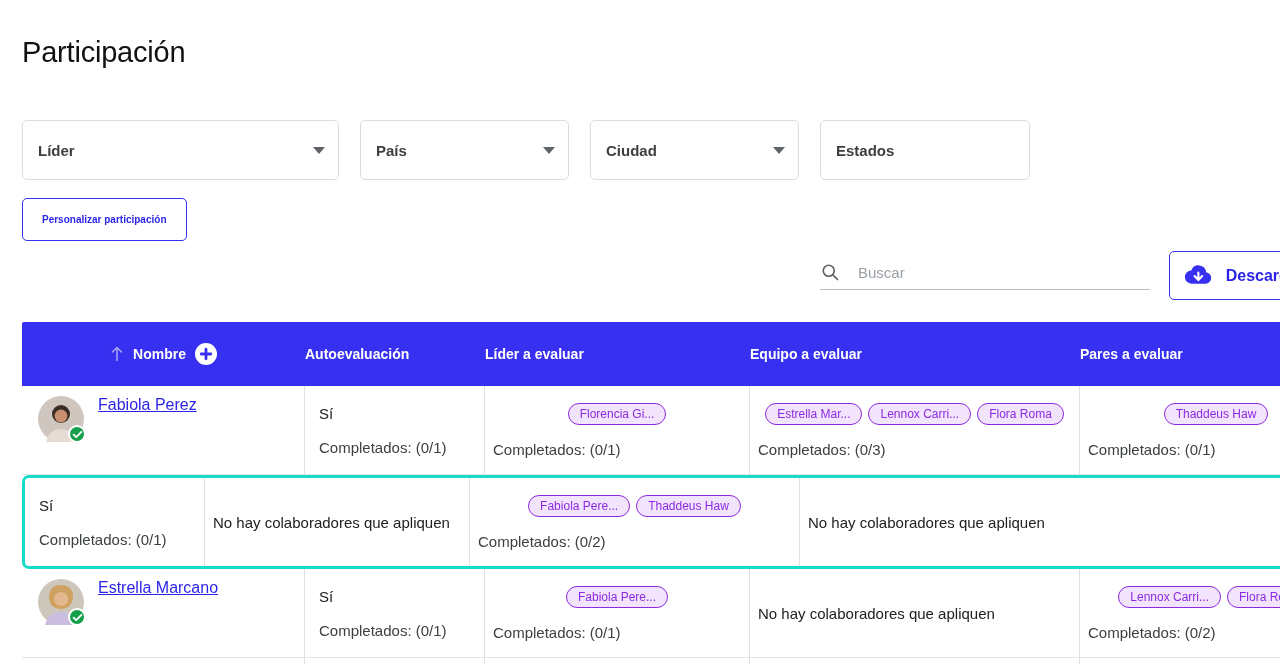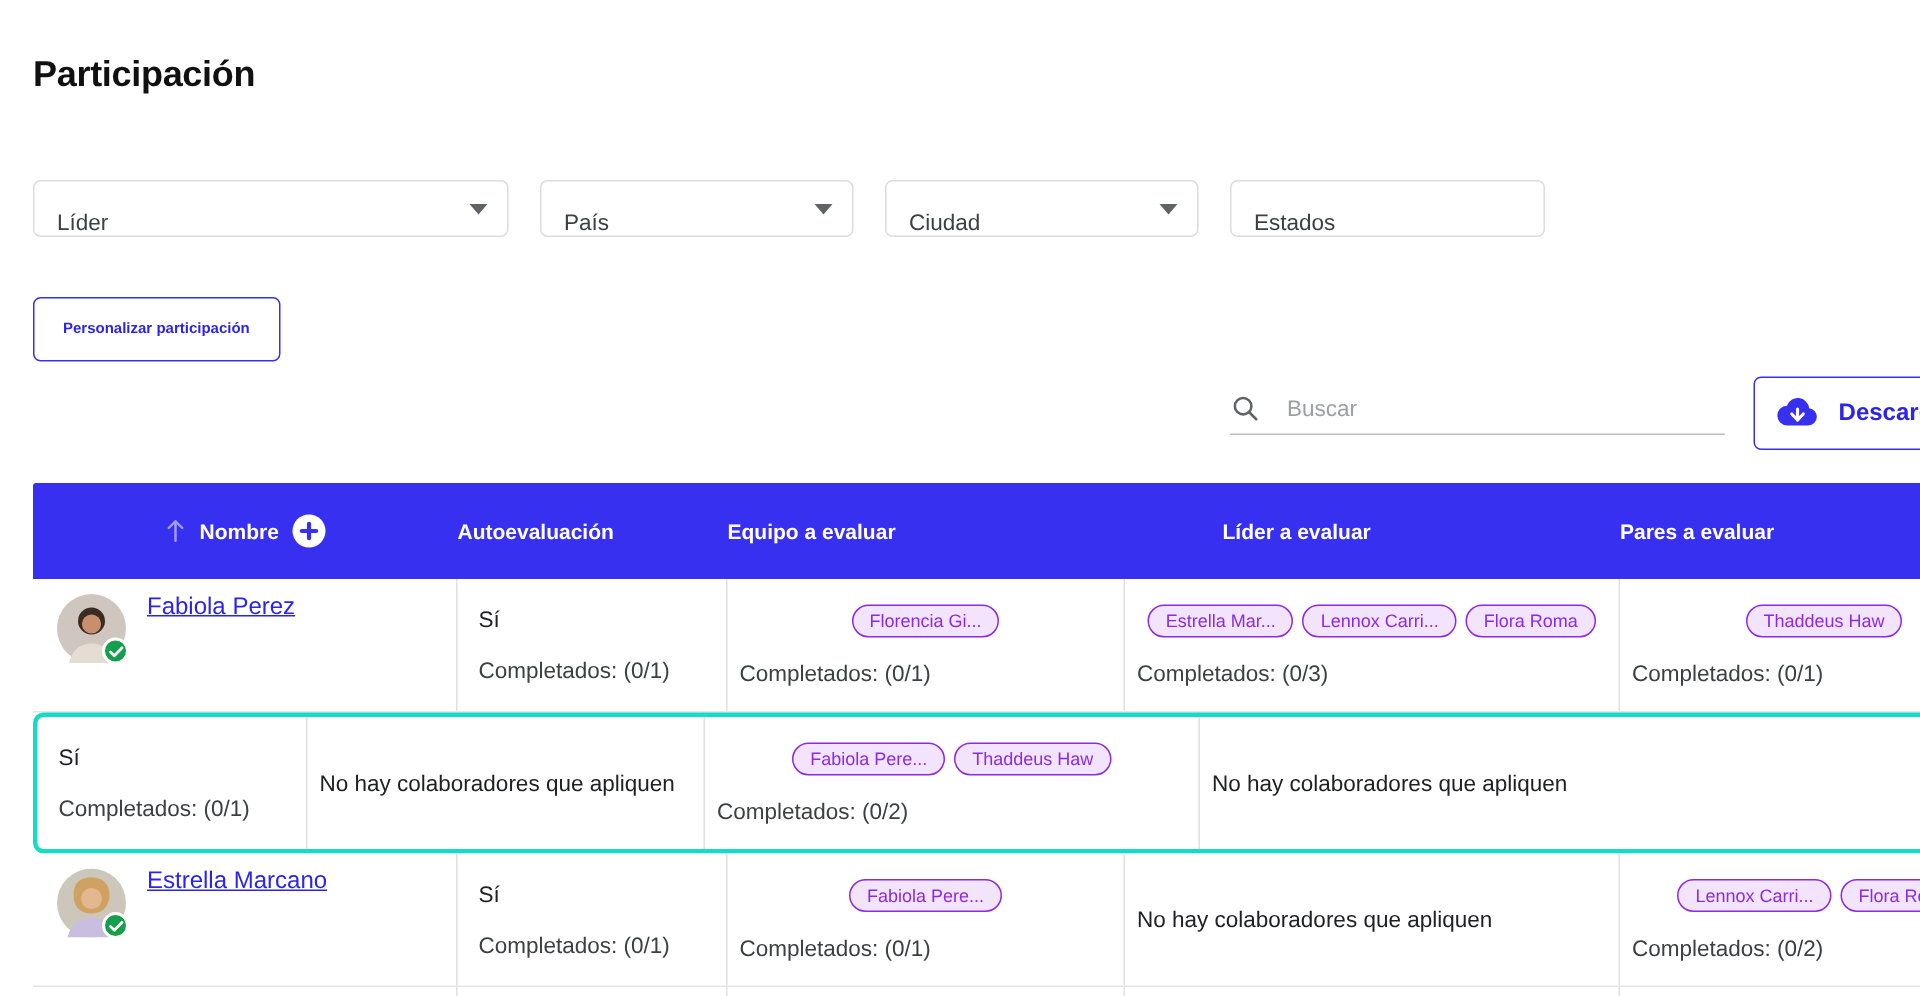--- a/index.html
+++ b/index.html
@@ -8,30 +8,30 @@
     background: #ffffff;
     font-family: "Liberation Sans", sans-serif;
     overflow: hidden;
     color: #202124;
   }
   .page { position: relative; width: 1280px; height: 664px; overflow: hidden; }
 
   
   .page-title {
     position: absolute; left: 22px; top: 36px;
-    font-size: 24px; font-weight: bold; letter-spacing: -0.2px;
+    font-size: 29px; font-weight: normal; letter-spacing: -0.2px;
     color: #111111;
   }
 
   
   .filters { position: absolute; left: 22px; top: 120px; display: flex; gap: 21px; }
   .filter {
-    height: 38px; border: 1px solid #dadce0; border-radius: 5px;
-    background: #fff; display: flex; align-items: flex-end;
-    padding: 0 13px 0 15px; position: relative;
+    height: 60px; border: 1px solid #dadce0; border-radius: 5px;
+    background: #fff; display: flex; align-items: center;
+    padding: 0 13px 0 15px; position: relative; font-weight: bold;
   }
   .filter .lbl { font-size: 15px; color: #3c4043; }
   .filter .caret {
     position: absolute; right: 13px; top: 50%; margin-top: -3px;
     width: 0; height: 0;
     border-left: 6px solid transparent; border-right: 6px solid transparent;
     border-top: 7px solid #5f6368;
   }
   .w-lider { width: 317px; }
   .w-pais { width: 209px; }
@@ -190,22 +190,22 @@
           <path d="M7 1.5v13M7 1.5l-4.5 4.5M7 1.5l4.5 4.5" stroke="#c9c6fb" stroke-width="1.6" fill="none" stroke-linecap="round" stroke-linejoin="round"></path>
         </svg>
         <span>Nombre</span>
         <span class="plus-circle">
           <svg width="14" height="14" viewBox="0 0 14 14">
             <path d="M7 2.2v9.6M2.2 7h9.6" stroke="#3730f0" stroke-width="2.8" stroke-linecap="round"></path>
           </svg>
         </span>
       </div>
       <div class="th col-auto">Autoevaluación</div>
+      <div class="th col-lider">Líder a evaluar</div>
       <div class="th col-equipo">Equipo a evaluar</div>
-      <div class="th col-lider">Líder a evaluar</div>
       <div class="th col-pares">Pares a evaluar</div>
     </div>
 
     <div class="trow">
       <div class="td td-nombre">
         <span class="avatar-wrap">
           <span class="avatar">
             <svg width="46" height="46" viewBox="0 0 46 46">
               <circle cx="23" cy="23" r="23" fill="#cfc6c0"></circle>
               <circle cx="23" cy="18" r="9" fill="#3a2b23"></circle>

